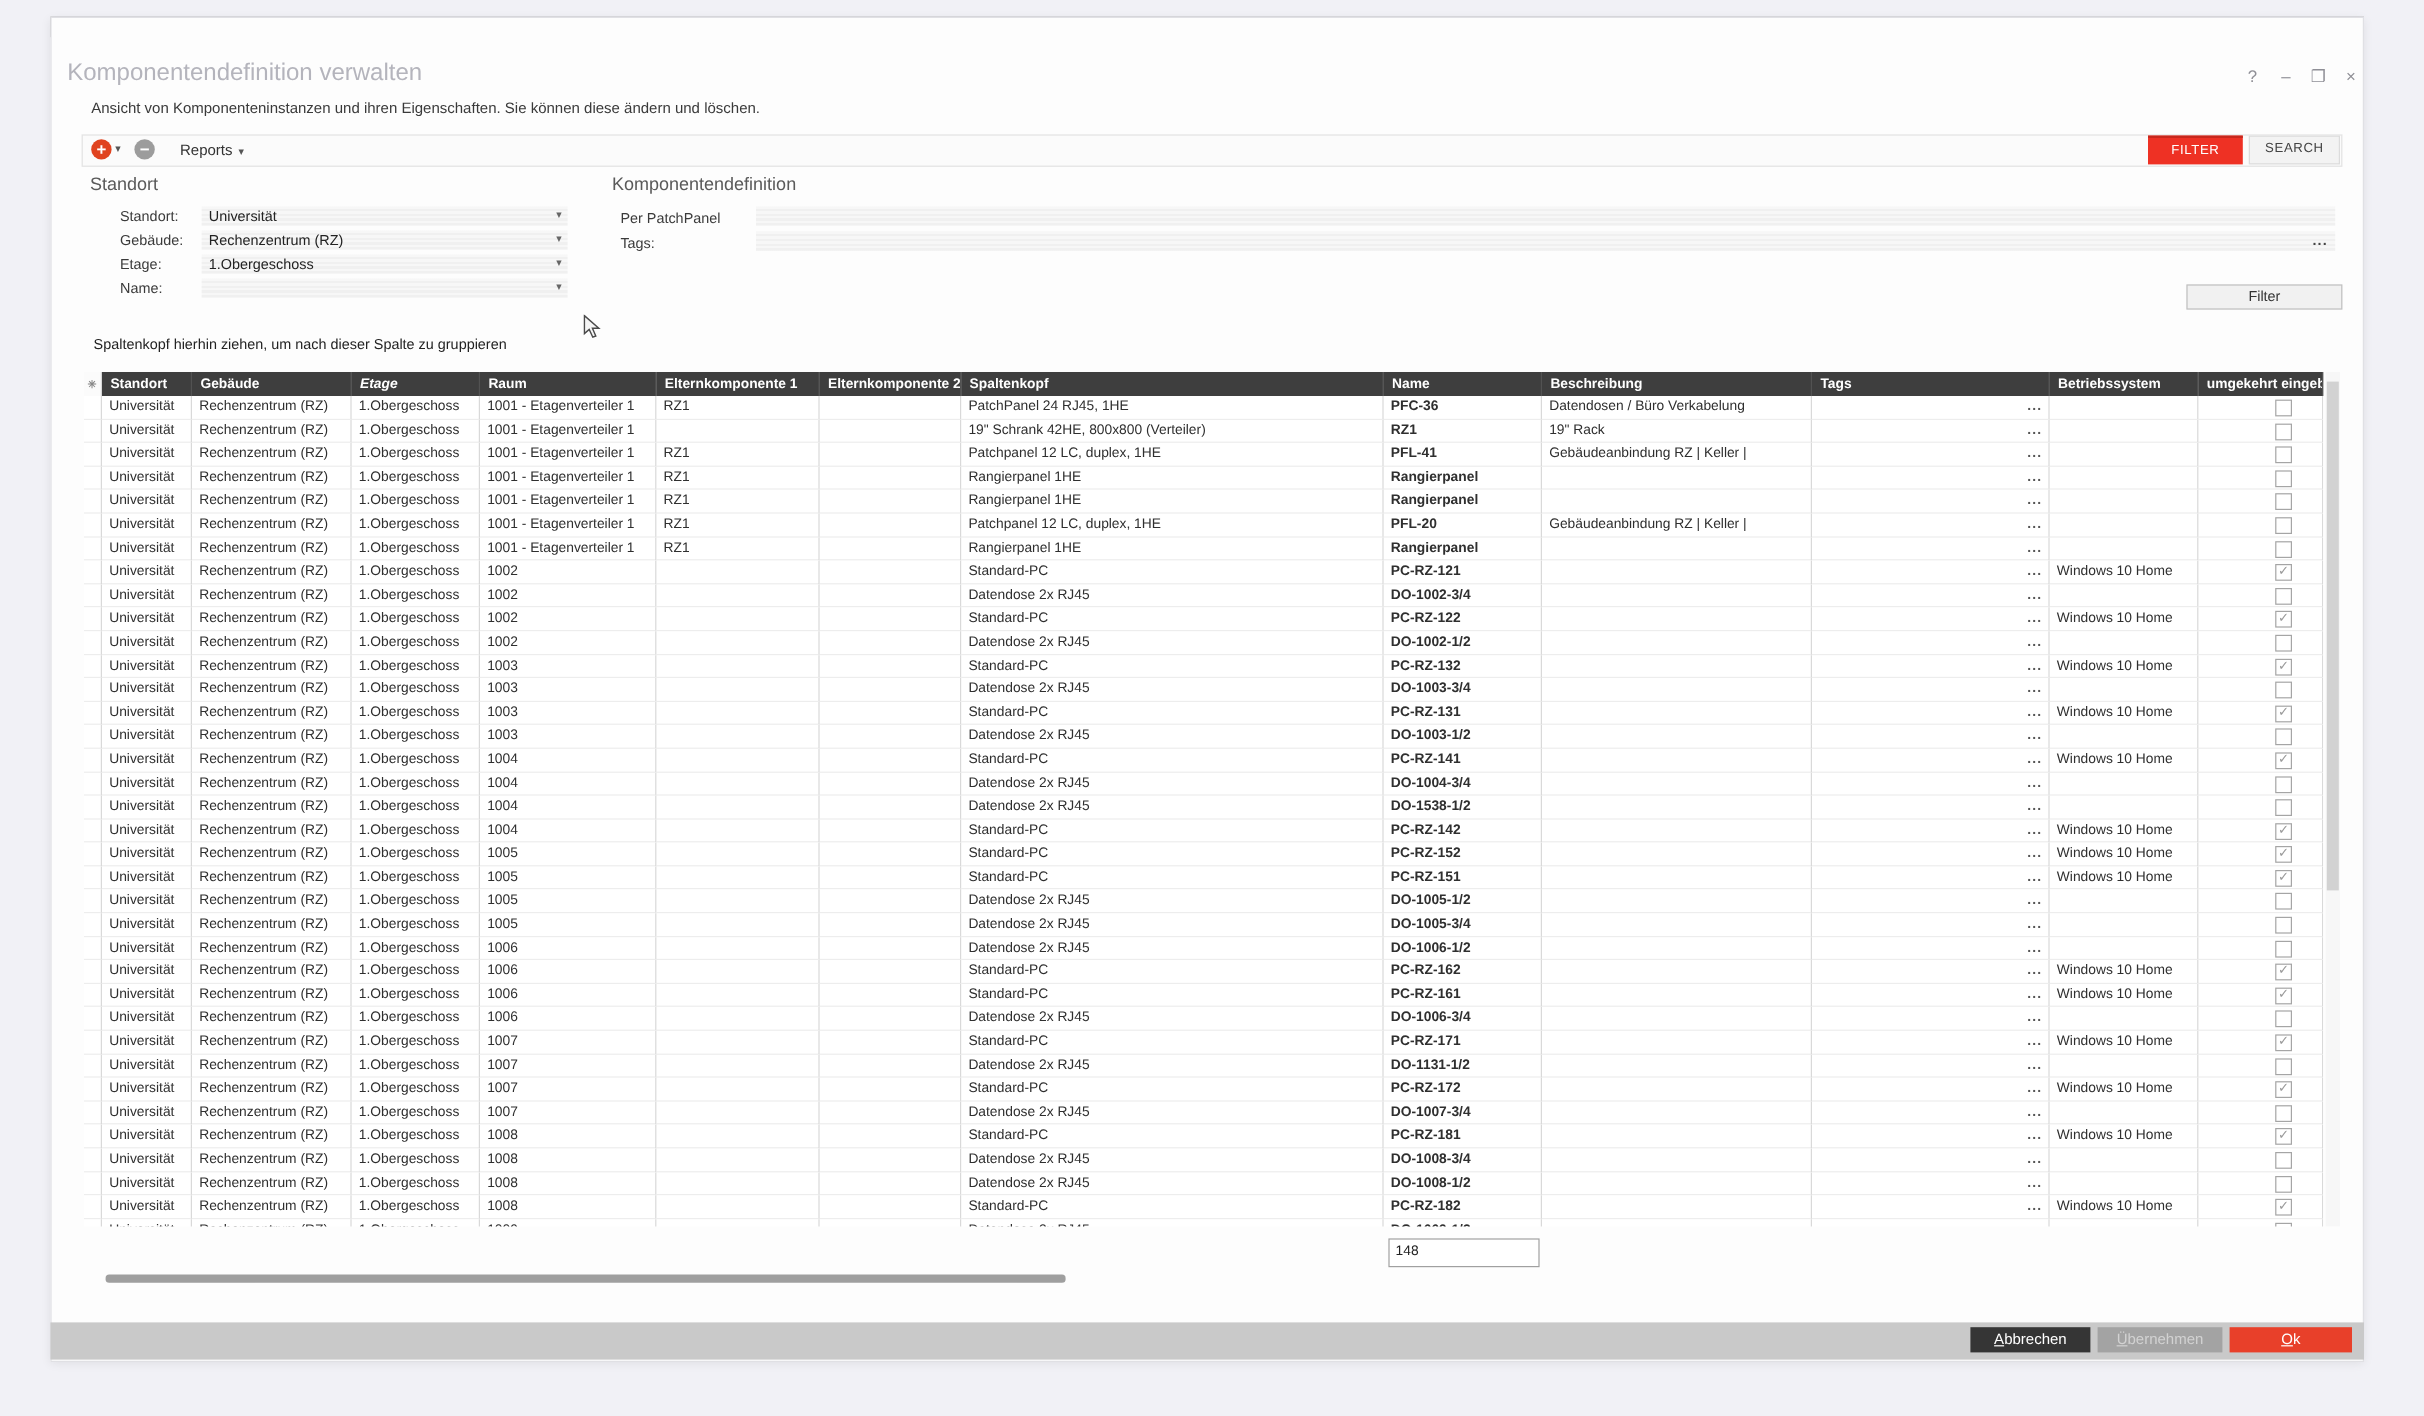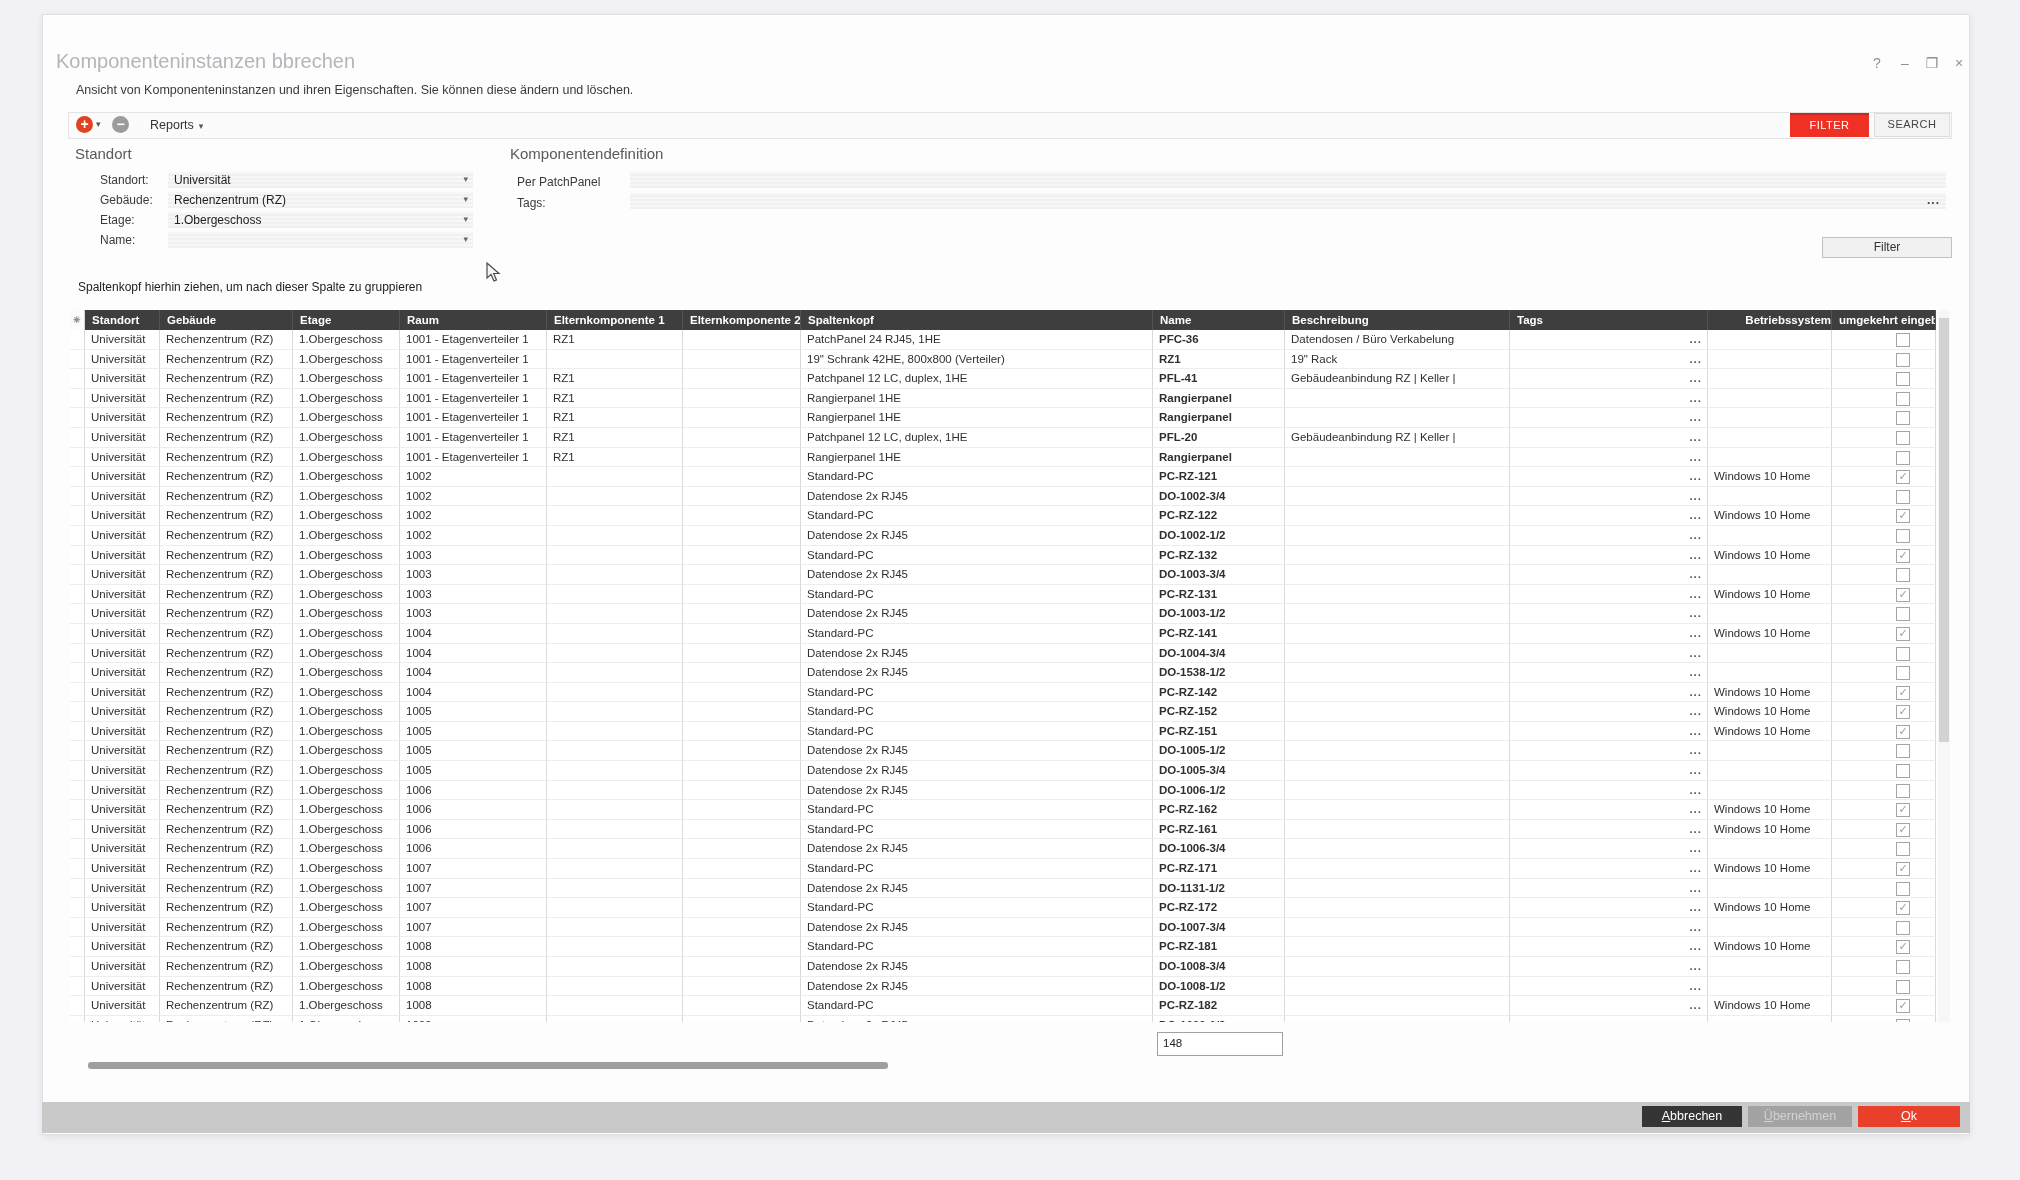--- a/index.html
+++ b/index.html
@@ -74,21 +74,21 @@
   #btn-ok{left:1858px;width:102px;background:#e8402a;color:#fff;}
 
   #cursor{left:486px;top:262px;width:16px;height:22px;}
 </style>
 </head>
 <body>
 
 <div class="abs" id="topstrip"></div>
 <div class="abs" id="window"></div>
 
-<div class="abs" id="win-title">Komponenteninstanzen bbrechen</div>
+<div class="abs" id="win-title">Komponentendefinition verwalten</div>
 <div class="abs winctl" style="left:1866px;">?</div>
 <div class="abs winctl" style="left:1894px;">–</div>
 <div class="abs winctl" style="left:1921px;">❐</div>
 <div class="abs winctl" style="left:1948px;">×</div>
 <div class="abs" id="subtitle">Ansicht von Komponenteninstanzen und ihren Eigenschaften. Sie können diese ändern und löschen.</div>
 
 <div class="abs" id="toolbar"></div>
 <div class="abs roundbtn" id="btn-add">+</div>
 <div class="abs" id="caret-add">▾</div>
 <div class="abs roundbtn" id="btn-remove">−</div>
@@ -131,29 +131,29 @@
     <span id="tags-dots">...</span>
   </div>
 <div class="abs" id="btn-filter2">Filter</div>
 
 <div class="abs" id="group-hint">Spaltenkopf hierhin ziehen, um nach dieser Spalte zu gruppieren</div>
 
 <div class="abs" id="grid-header">
     <div class="hcell indic" style="width: 15px;">✳</div>
     <div class="hcell" style="width: 75px;">Standort</div>
     <div class="hcell" style="width: 133px;">Gebäude</div>
-    <div class="hcell" style="width: 107px;">Etage</div>
+    <div class="hcell" style="width: 107px; font-style: italic;">Etage</div>
     <div class="hcell" style="width: 147px;">Raum</div>
     <div class="hcell" style="width: 136px;">Elternkomponente 1</div>
     <div class="hcell" style="width: 118px;">Elternkomponente 2</div>
     <div class="hcell" style="width: 352px;">Spaltenkopf</div>
     <div class="hcell" style="width: 132px;">Name</div>
     <div class="hcell" style="width: 225px;">Beschreibung</div>
     <div class="hcell" style="width: 198px;">Tags</div>
-    <div class="hcell" style="width: 124px; text-align: right;">Betriebssystem</div>
+    <div class="hcell" style="width: 124px;">Betriebssystem</div>
     <div class="hcell" style="width: 104px;">umgekehrt eingeb</div>
   </div>
 <div class="abs" id="grid-body">
     <div class="grow">
       <div class="gcell indic" style="width: 15px;"></div>
       <div class="gcell" style="width: 75px;">Universität</div>
       <div class="gcell" style="width: 133px;">Rechenzentrum (RZ)</div>
       <div class="gcell" style="width: 107px;">1.Obergeschoss</div>
       <div class="gcell" style="width: 147px;">1001 - Etagenverteiler 1</div>
       <div class="gcell" style="width: 136px;">RZ1</div>

